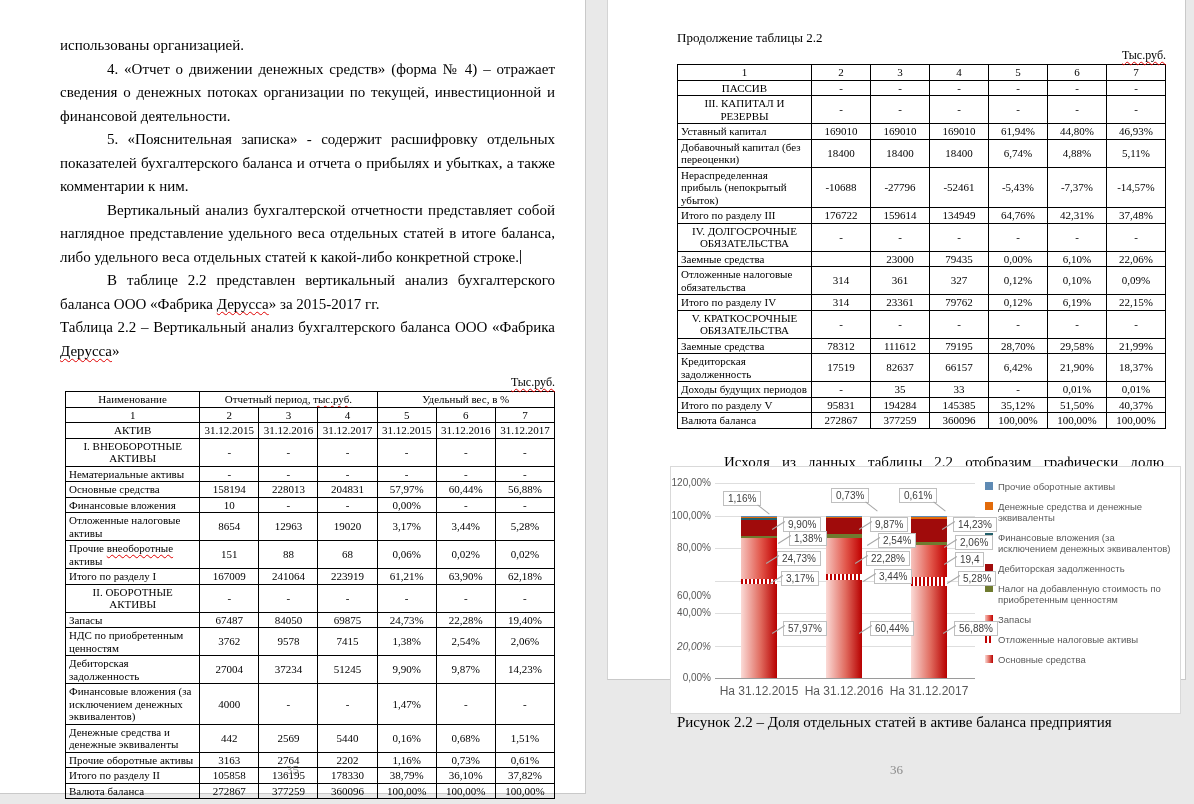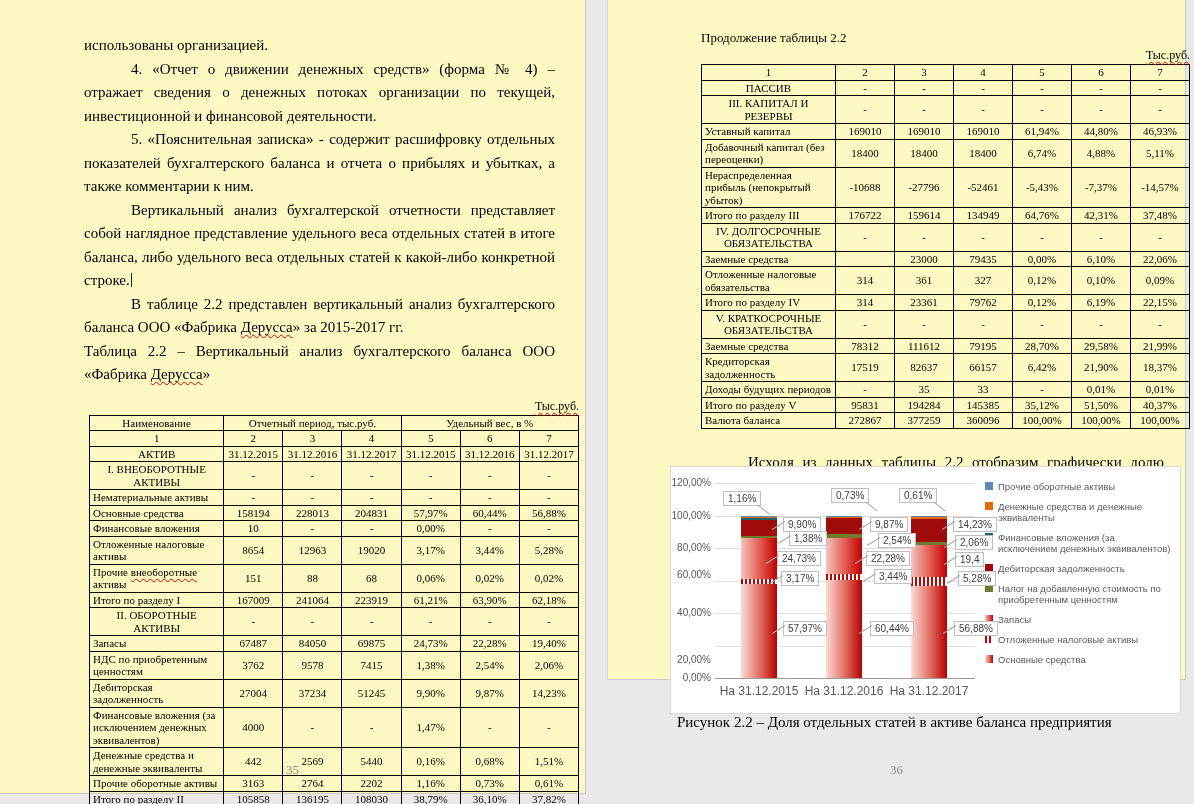--- a/index.html
+++ b/index.html
@@ -5,22 +5,22 @@
   html,body{margin:0;padding:0;}
   body{
     width:1194px;height:804px;
     background:#e9e9e9;
     overflow:hidden;
     position:relative;
     font-family:"Liberation Serif",serif;
     color:#000;
   }
   .page{
-    position:absolute;top:0;background:#fef9c3;box-sizing:border-box;
-    border-right:1px solid #c9c9c9;border-bottom:1px solid #c9c9c9;padding-left:24px;
+    position:absolute;top:0;background:#ffffff;box-sizing:border-box;
+    border-right:1px solid #c9c9c9;border-bottom:1px solid #c9c9c9;
   }
   .page-left{left:0;width:586px;height:794px;}
   .page-right{left:607px;width:579px;height:680px;border-left:1px solid #d4d4d4;}
 
   
   .text-block{margin:34px 30px 0 60px;}
   .doc-p{margin:0;text-align:justify;text-indent:47px;font-size:15px;line-height:23.5px;}
   .doc-p.no-indent{text-indent:0;}
   .sq{text-decoration:underline wavy #e00000;text-decoration-thickness:1px;text-underline-offset:2px;text-decoration-skip-ink:none;}
   .caret{display:inline-block;width:1px;height:14px;background:#222;vertical-align:-2px;margin-left:1px;}
@@ -253,21 +253,21 @@
             <td>2764</td>
             <td>2202</td>
             <td>1,16%</td>
             <td>0,73%</td>
             <td>0,61%</td>
           </tr>
           <tr>
             <td class="name">Итого по разделу II</td>
             <td>105858</td>
             <td>136195</td>
-            <td>108030</td>
+            <td>178330</td>
             <td>38,79%</td>
             <td>36,10%</td>
             <td>37,82%</td>
           </tr>
           <tr>
             <td class="name">Валюта баланса</td>
             <td>272867</td>
             <td>377259</td>
             <td>360096</td>
             <td>100,00%</td>
@@ -454,25 +454,25 @@
     </table>
 
     <div class="body-par">
       <p class="doc-p"><span>Исходя из данных таблицы 2.2 отобразим графически долю отдельных статей в активе баланса предприятия на рисунке 2.2 и в пассиве баланса на рисунке 2.3.</span></p>
     </div>
 
     <div class="chart">
         <div class="gridline axis" style="top: 211px;"></div>
         <div class="ytick" style="top: 205px;">0,00%</div>
         <div class="gridline" style="top: 178.5px;"></div>
-        <div class="ytick" style="top: 187px;">20,00%</div>
+        <div class="ytick" style="top: 174px; font-style: italic;">20,00%</div>
         <div class="gridline" style="top: 146px;"></div>
         <div class="ytick" style="top: 140px;">40,00%</div>
         <div class="gridline" style="top: 113.5px;"></div>
-        <div class="ytick" style="top: 102px;">60,00%</div>
+        <div class="ytick" style="top: 123px;">60,00%</div>
         <div class="gridline" style="top: 81px;"></div>
         <div class="ytick" style="top: 75px;">80,00%</div>
         <div class="gridline" style="top: 48.5px;"></div>
         <div class="ytick" style="top: 42.5px;">100,00%</div>
         <div class="gridline" style="top: 16px;"></div>
         <div class="ytick" style="top: 10px;">120,00%</div>
         <div class="xlabel" style="left: 48px;">На 31.12.2015</div>
         <div class="bar-seg f-red-grad2" style="left: 70px; top: 116.799px; height: 94.2013px;"></div>
         <div class="bar-seg f-stripe" style="left: 70px; top: 111.647px; height: 5.15125px;"></div>
         <div class="bar-seg f-red-grad" style="left: 70px; top: 71.4613px; height: 40.1863px;"></div>

